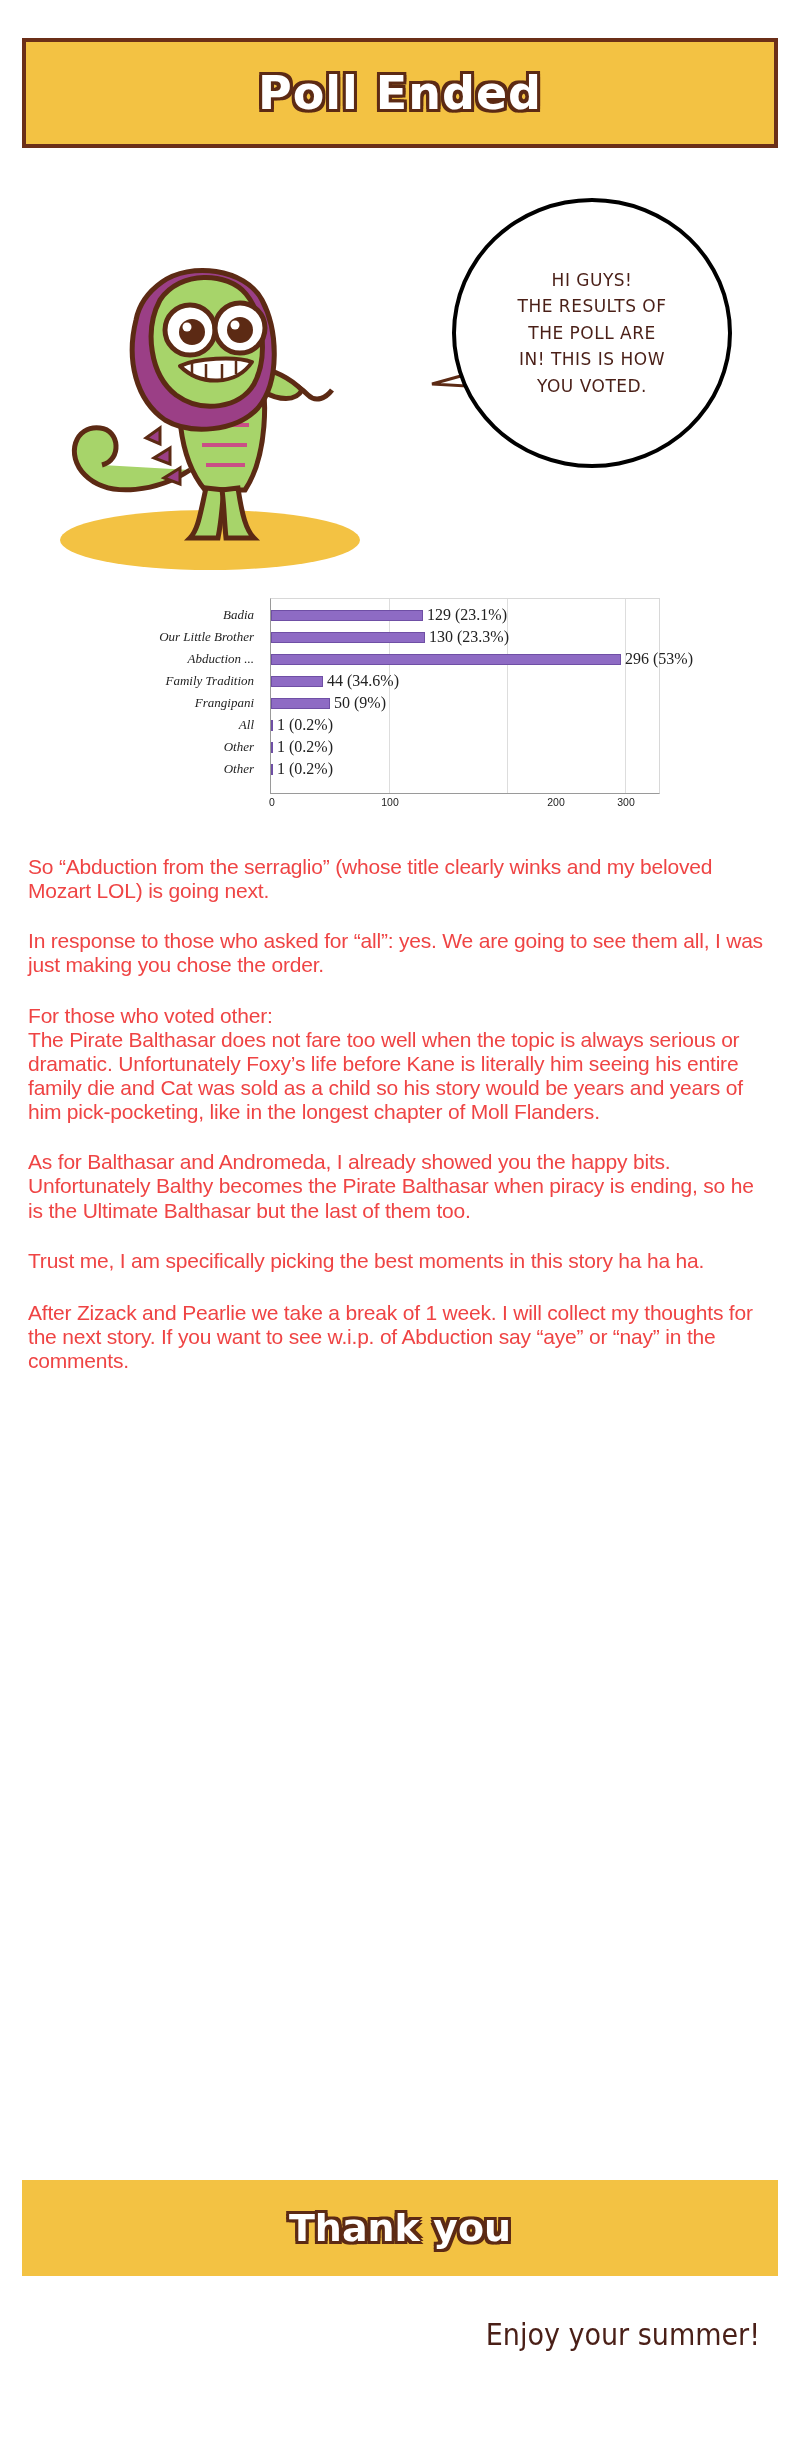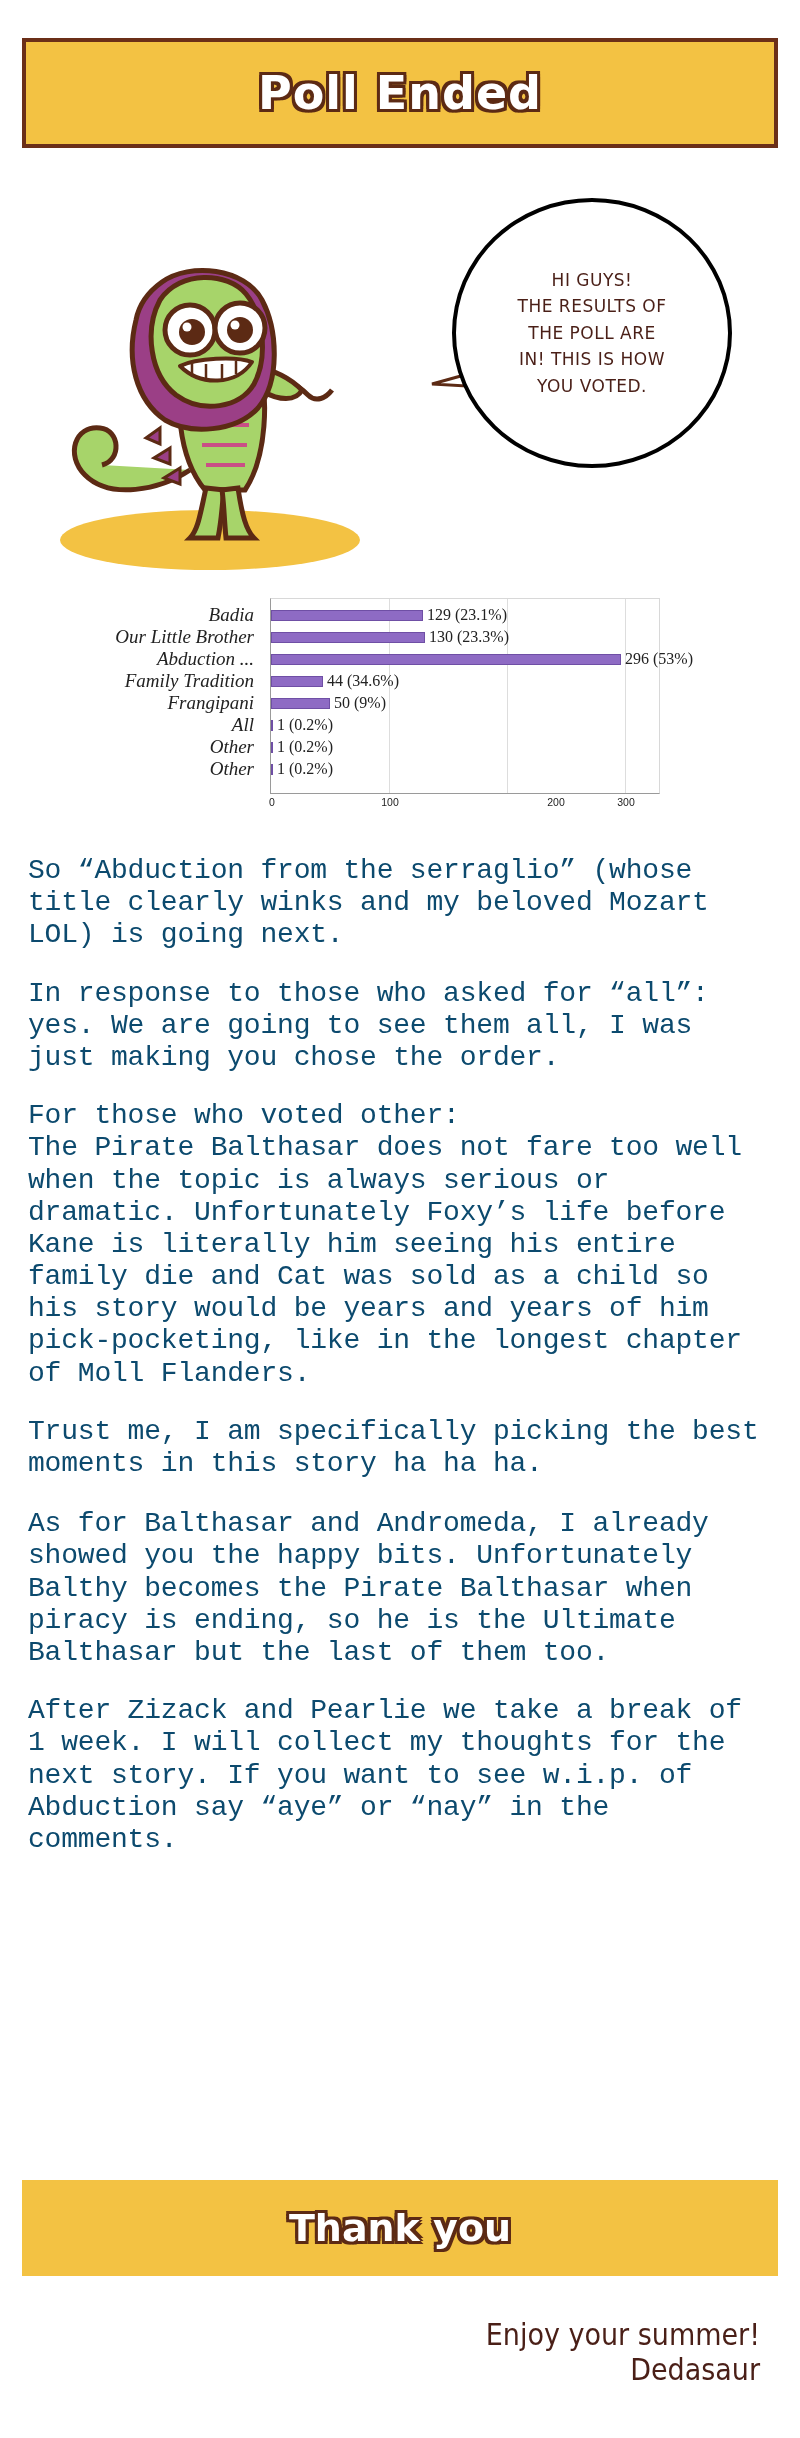--- a/index.html
+++ b/index.html
@@ -116,21 +116,21 @@
     position: absolute;
     left: 0;
     top: 6px;
     width: 200px;
   }
   .chart-label {
     height: 22px;
     line-height: 22px;
     text-align: right;
     padding-right: 8px;
-    font-size: 19px;
+    font-size: 13px;
     font-style: italic;
     color: #222222;
     font-family: "Liberation Serif", serif;
     box-sizing: border-box;
   }
   .plot {
     position: absolute;
     left: 208px;
     top: 0;
     width: 390px;
@@ -183,24 +183,24 @@
     transform: translateX(-50%);
     font-family: "Liberation Sans", sans-serif;
   }
 
   
   .body-text {
     position: absolute;
     left: 28px;
     top: 855px;
     width: 744px;
-    font-family: Liberation Mono, monospace;
-    font-size: 28px;
+    font-family: Liberation Sans, sans-serif;
+    font-size: 21px;
     line-height: 1.15;
-    color: #0c4a6e;
+    color: #ef4444;
     letter-spacing: -0.2px;
   }
   .para {
     margin: 0 0 26px 0;
     white-space: pre-line;
   }
   .para.tight { margin-bottom: 28px; }
 
   
   .footer-banner {
@@ -363,27 +363,26 @@
         <div class="tick" style="left:356px;">300</div>
       </div>
     </div>
   </div>
 
   <div class="body-text">
     <p class="para">So “Abduction from the serraglio” (whose title clearly winks and my beloved Mozart LOL) is going next.</p>
     <p class="para">In response to those who asked for “all”: yes. We are going to see them all, I was just making you chose the order.</p>
     <p class="para">For those who voted other:
 The Pirate Balthasar does not fare too well when the topic is always serious or dramatic. Unfortunately Foxy’s life before Kane is literally him seeing his entire family die and Cat was sold as a child so his story would be years and years of him pick-pocketing, like in the longest chapter of Moll Flanders.</p>
+    <p class="para">As for Balthasar and Andromeda, I already showed you  the happy bits. Unfortunately Balthy becomes the Pirate Balthasar when piracy is ending, so he is the Ultimate Balthasar but the last of them too.</p>
     <p class="para tight">Trust me, I am specifically picking the best moments in this story ha ha ha.</p>
-    <p class="para">As for Balthasar and Andromeda, I already showed you  the happy bits. Unfortunately Balthy becomes the Pirate Balthasar when piracy is ending, so he is the Ultimate Balthasar but the last of them too.</p>
     <p class="para">After Zizack and Pearlie we take a break of 1 week. I will collect my thoughts for the next story. If you want to see w.i.p. of Abduction say “aye” or “nay” in the comments.</p>
   </div>
 
   <div class="footer-banner">
     <div class="footer-title">Thank you</div>
   </div>
 
   <div class="sign-off">
     <div>Enjoy your summer!</div>
-    <div>Dedasaur</div>
   </div>
 
 </div>
 
 </body></html>

